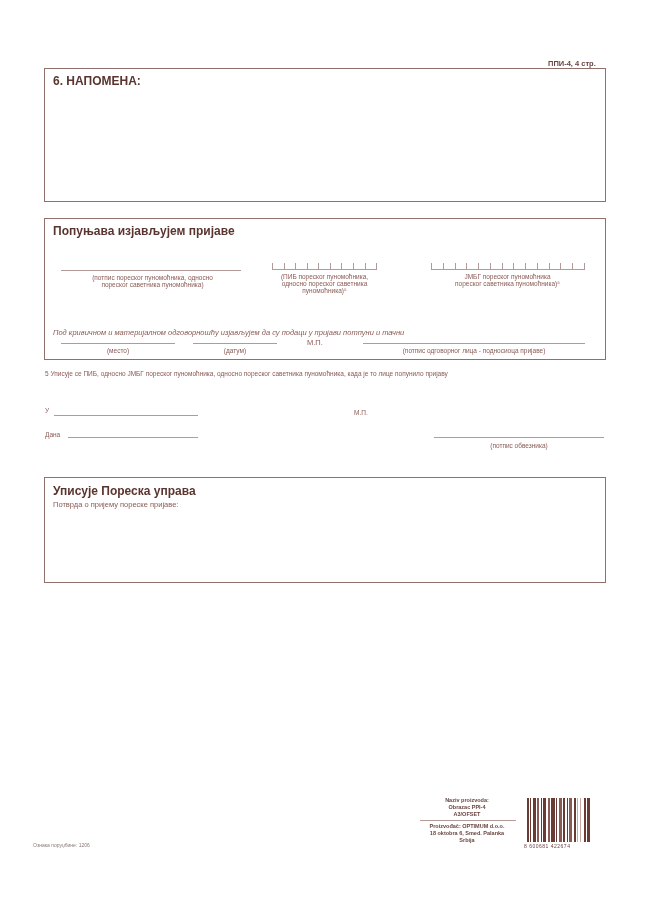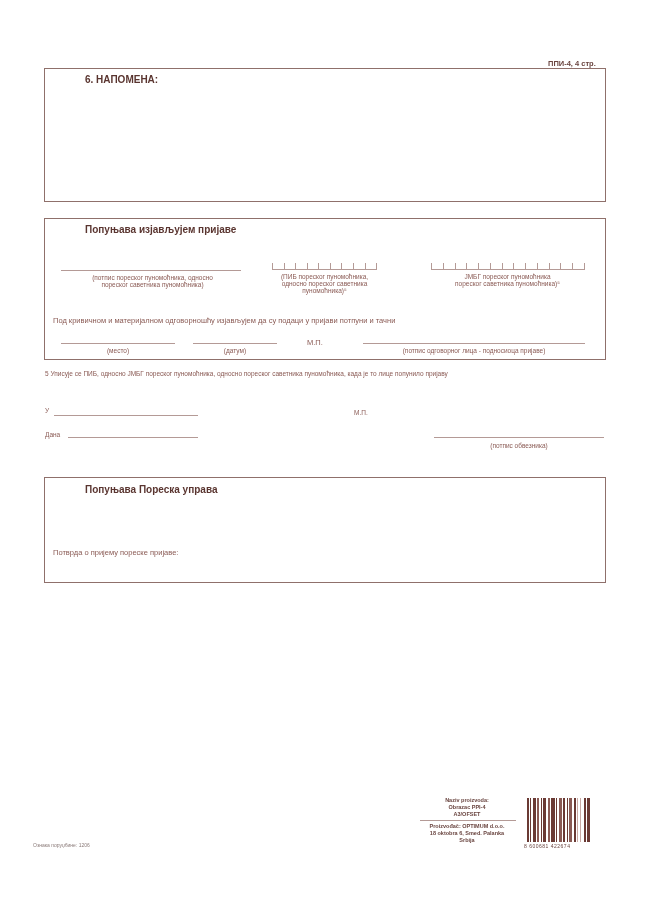--- a/index.html
+++ b/index.html
@@ -2,21 +2,21 @@
 <html><head>
 <meta charset="utf-8">
 <style>
   html, body { margin:0; padding:0; }
   body { width:650px; height:907px; background:#ffffff; position:relative; overflow:hidden;
          font-family:"Liberation Sans", sans-serif; color:#7a4a44; }
   .abs { position:absolute; }
   .box { position:absolute; border:1.5px solid #8f706b; box-sizing:border-box; }
   .tiny { font-size:6.5px; color:#8a5a54; }
   .small { font-size:7.5px; color:#8a5a54; }
-  .hdr { font-size:10px; font-weight:bold; color:#5a3530;margin-left:32px; }
+  .hdr { font-size:12px; font-weight:bold; color:#5a3530; }
   .line { position:absolute; border-top:1px solid #b49a96; height:0; }
   .center { text-align:center; }
   .digits { position:absolute; height:10px; border-bottom:1px solid #b49a96; display:flex; }
   .digits span { flex:1; border-left:1px solid #b49a96; height:6px; align-self:flex-end; }
   .digits span:last-child { border-right:1px solid #b49a96; }
   .barcode { position:absolute; display:flex; align-items:stretch; }
   .barcode i { display:block; height:100%; }
 </style>
 </head>
 <body>
@@ -66,21 +66,21 @@
       <span></span>
       <span></span>
       <span></span>
       <span></span>
   </div>
   <div class="abs tiny center" style="left:375px;top:54px;width:175px;">
     <div>ЈМБГ пореског пуномоћника</div>
     <div>пореског саветника пуномоћника)⁵</div>
   </div>
 
-  <div class="abs small" style="left:8px;top:97px;">Под кривичном и материјалном одговорношћу изјављујем да су подаци у пријави потпуни и тачни</div>
+  <div class="abs small" style="left:8px;top:109px;font-style:italic;">Под кривичном и материјалном одговорношћу изјављујем да су подаци у пријави потпуни и тачни</div>
 
   <div class="line" style="left:16px;top:124px;width:114px;"></div>
   <div class="abs tiny center" style="left:16px;top:128px;width:114px;">(место)</div>
 
   <div class="line" style="left:148px;top:124px;width:84px;"></div>
   <div class="abs tiny center" style="left:148px;top:128px;width:84px;">(датум)</div>
 
   <div class="abs small" style="left:262px;top:119px;">М.П.</div>
 
   <div class="line" style="left:318px;top:124px;width:222px;"></div>
@@ -91,22 +91,22 @@
 
 <div class="abs tiny" style="left:45px;top:407px;">У</div>
 <div class="line" style="left:54px;top:415px;width:144px;"></div>
 <div class="abs tiny" style="left:45px;top:431px;">Дана</div>
 <div class="line" style="left:68px;top:437px;width:130px;"></div>
 <div class="abs tiny" style="left:354px;top:409px;">М.П.</div>
 <div class="line" style="left:434px;top:437px;width:170px;"></div>
 <div class="abs tiny center" style="left:434px;top:442px;width:170px;">(потпис обвезника)</div>
 
 <div class="box" style="left:44px;top:477px;width:562px;height:106px;">
-  <div class="abs hdr" style="left:8px;top:6px;">Попуњава Пореска управа</div>
-  <div class="abs small" style="left:8px;top:22px;margin-top:48px;">Потврда о пријему пореске пријаве:</div>
+  <div class="abs hdr" style="left:8px;top:6px;">Уписује Пореска управа</div>
+  <div class="abs small" style="left:8px;top:22px;">Потврда о пријему пореске пријаве:</div>
 </div>
 
 <div class="abs" style="left:33px;top:842px;font-size:5px;color:#8a7a78;">Ознака поруџбине: 1206</div>
 
 <div class="abs center" style="left:418px;top:797px;width:98px;font-size:5.5px;font-weight:bold;color:#6a4540;line-height:7px;">
   <div>Naziv proizvoda:</div>
   <div>Obrazac PPI-4</div>
   <div>A3/OFSET</div>
 </div>
 <div class="abs" style="left:420px;top:820px;width:96px;border-top:1px solid #b49a96;"></div>

